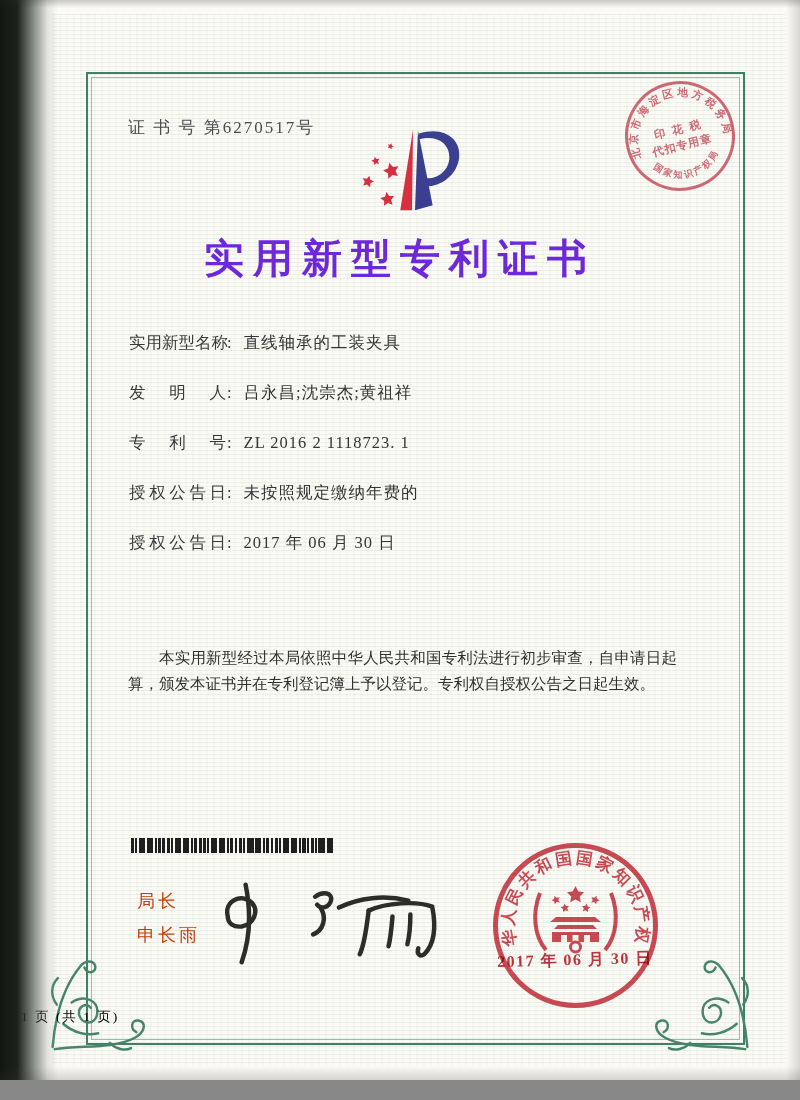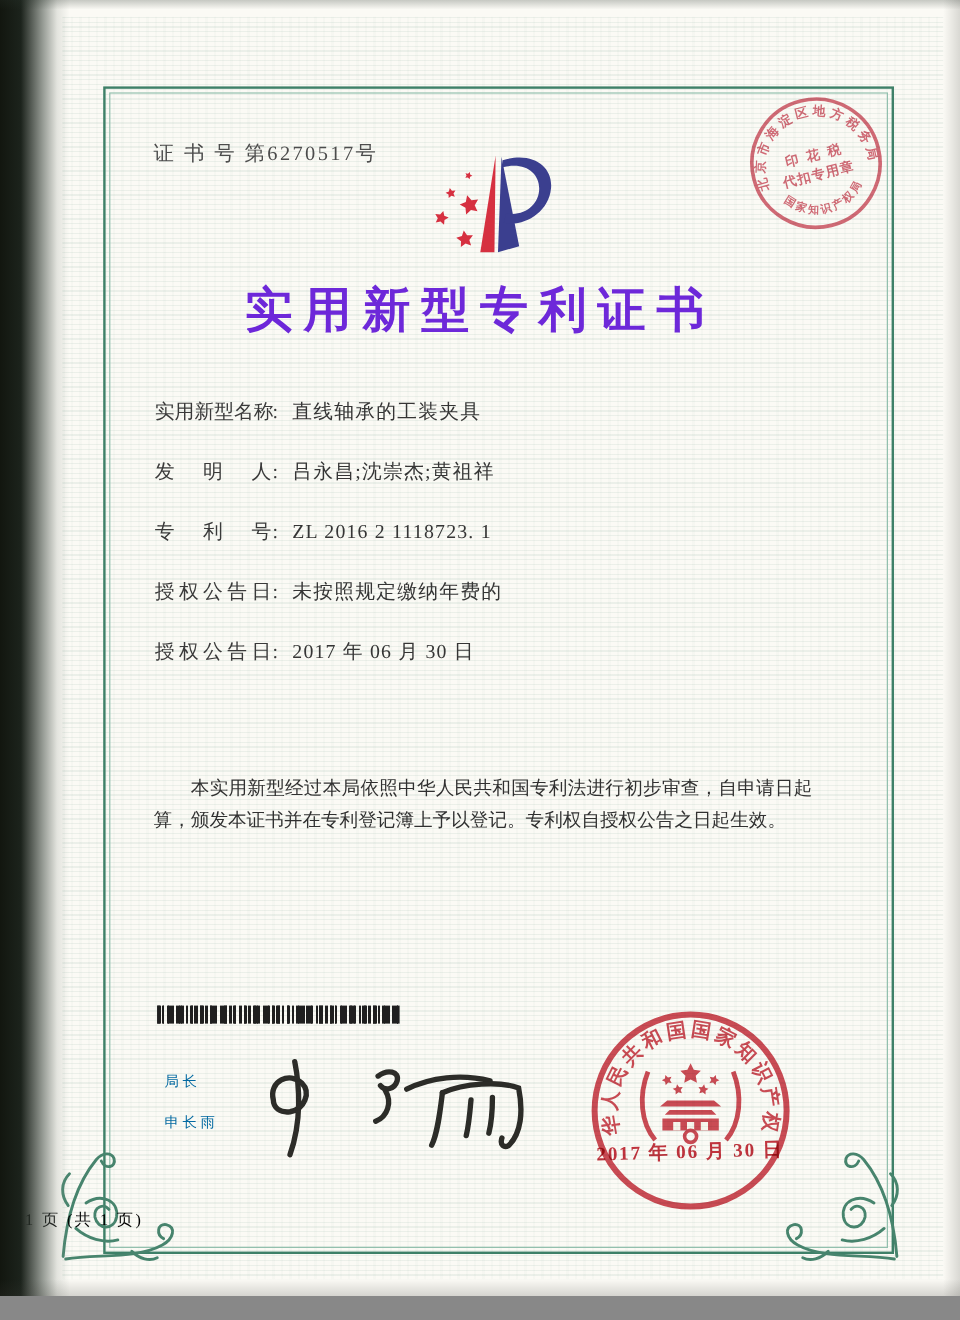--- a/index.html
+++ b/index.html
@@ -44,21 +44,21 @@
   .paragraphs{position:absolute;left:128px;top:645px;width:549px;z-index:3;
     font-size:15.5px;line-height:25.5px;color:#303030;text-align:justify;}
   .paragraphs p{margin:0;text-indent:2em;}
   .barcode{position:absolute;left:131px;top:838px;width:202px;height:15px;z-index:3;
     background-image:
       repeating-linear-gradient(90deg,#1f1f1f 0 2px,transparent 2px 4px),
       repeating-linear-gradient(90deg,#1f1f1f 0 3px,transparent 3px 9px),
       repeating-linear-gradient(90deg,transparent 0 5px,#1f1f1f 5px 6px,transparent 6px 13px);}
   .signer{position:absolute;left:137px;top:884px;z-index:3;
     font-family:"Liberation Sans","DejaVu Sans",sans-serif;
-    font-size:12px;line-height:34px;letter-spacing:3px;color:#0369a1;}
+    font-size:18px;line-height:34px;letter-spacing:3px;color:#c2410c;}
   .signature{position:absolute;left:198px;top:874px;z-index:4;}
   .seal{left:488px;top:838px;}
   .seal-date{position:absolute;left:497px;top:950px;z-index:6;white-space:nowrap;
     color:#c43540;font-size:16px;font-weight:600;letter-spacing:1.5px;transform:rotate(-1.5deg);
     mix-blend-mode:multiply;}
   .footer{position:absolute;left:0;right:0;top:1008px;z-index:3;
     text-align:left;font-size:13.5px;letter-spacing:2px;color:#000000;}
   .hidden-defs{position:absolute;width:0;height:0;}
 </style>
 </head>

